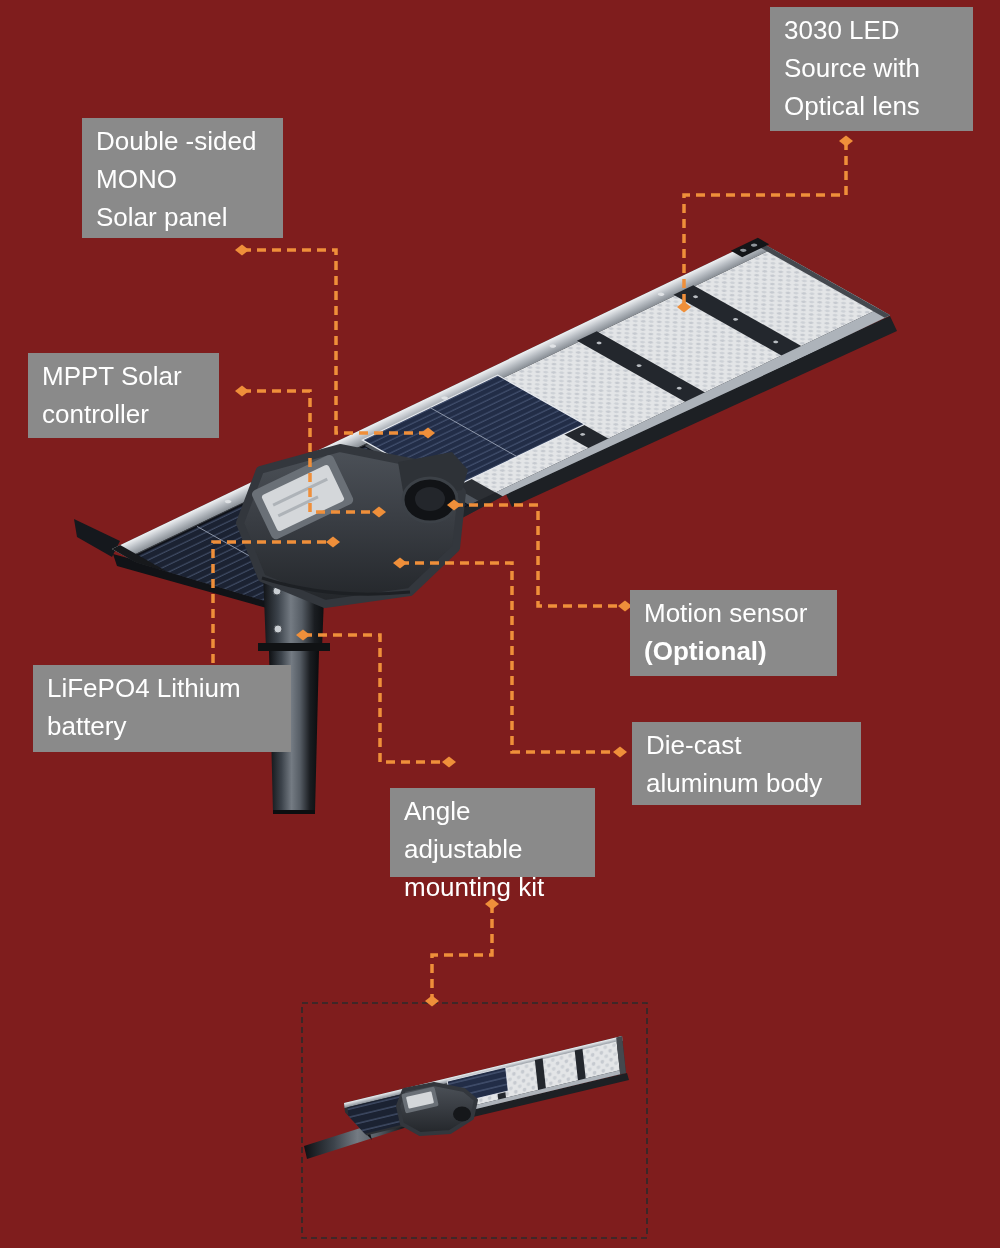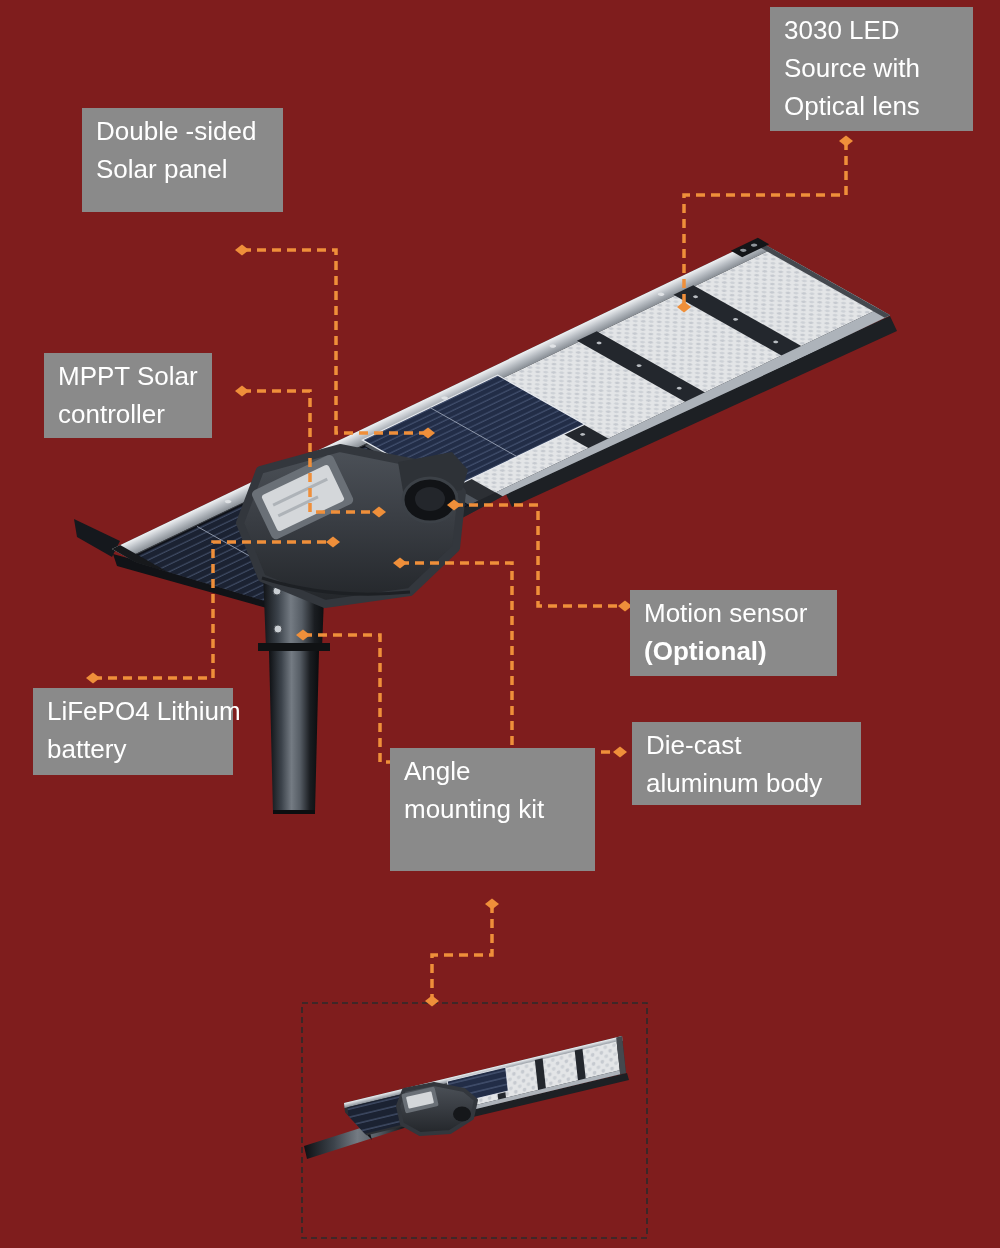--- a/index.html
+++ b/index.html
@@ -221,43 +221,45 @@
       <path class="dia" transform="translate(432 1001)" d="M-7,0 L0,-5.5 7,0 0,5.5 Z"></path>
     </g>
   </svg>
 
   <div class="label" style="left:770px;top:7px;width:203px;height:124px">
     <div>3030 LED</div>
     <div>Source with</div>
     <div>Optical lens</div>
   </div>
 
-  <div class="label" style="left:82px;top:108px;width:201px;height:104px">
+  <div class="label" style="left:82px;top:118px;width:201px;height:120px">
     <div>Double -sided</div>
+    <div>MONO</div>
     <div>Solar panel</div>
   </div>
 
-  <div class="label" style="left:44px;top:353px;width:168px;height:85px">
+  <div class="label" style="left:28px;top:353px;width:191px;height:85px">
     <div>MPPT Solar</div>
     <div>controller</div>
   </div>
 
   <div class="label" style="left:630px;top:590px;width:207px;height:86px">
     <div>Motion sensor</div>
     <div class="bold">(Optional)</div>
   </div>
 
-  <div class="label" style="left:33px;top:688px;width:200px;height:87px">
+  <div class="label" style="left:33px;top:665px;width:258px;height:87px">
     <div>LiFePO4 Lithium</div>
     <div>battery</div>
   </div>
 
   <div class="label" style="left:632px;top:722px;width:229px;height:83px">
     <div>Die-cast</div>
     <div>aluminum body</div>
   </div>
 
-  <div class="label" style="left:390px;top:748px;width:205px;height:123px">
+  <div class="label" style="left:390px;top:788px;width:205px;height:89px">
     <div>Angle</div>
+    <div>adjustable</div>
     <div>mounting kit</div>
   </div>
 
 </div>
 
 </body></html>

